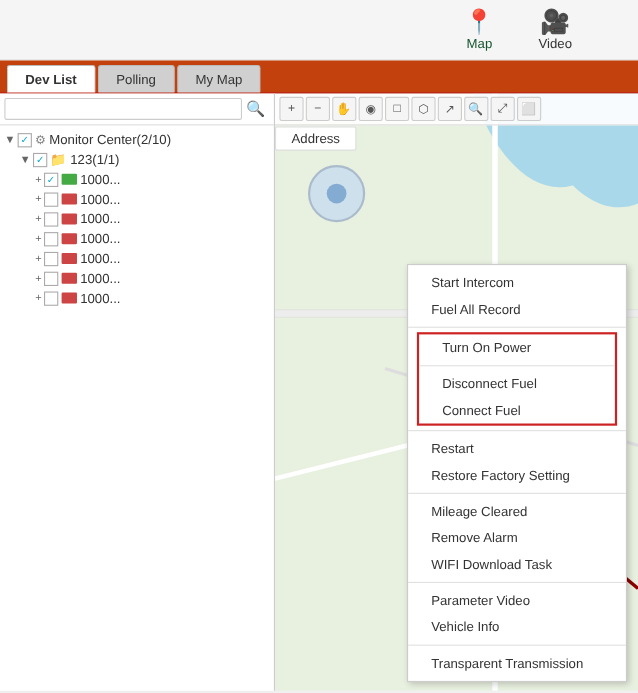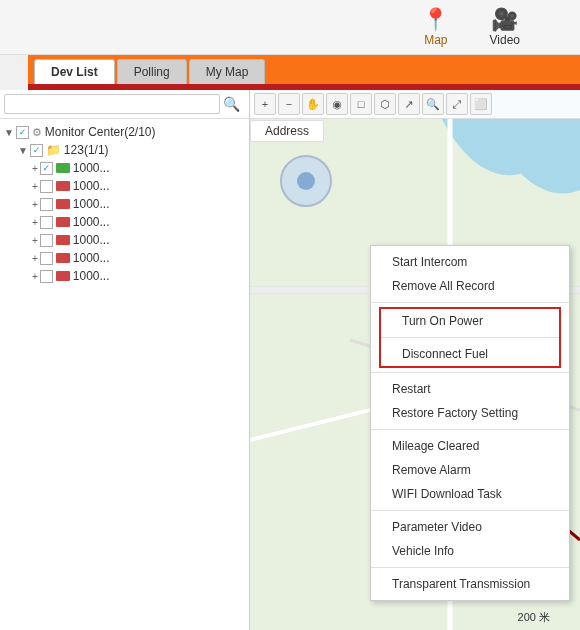--- a/index.html
+++ b/index.html
@@ -3,24 +3,24 @@
   <meta charset="utf-8">
   <style>
     * { margin: 0; padding: 0; box-sizing: border-box; }
     body { width: 580px; height: 630px; font-family: Arial, sans-serif; font-size: 13px; overflow: hidden; background: #f0f0f0; }
 
     
     .header { display: flex; justify-content: flex-end; align-items: center; background: #f5f5f5; border-bottom: 1px solid #ddd; height: 55px; padding-right: 60px; gap: 40px; }
     .header-btn { display: flex; flex-direction: column; align-items: center; cursor: pointer; color: #333; font-size: 12px; }
     .header-icon { font-size: 22px; }
     .header-btn.active .header-icon { color: #00aacc; }
-    .header-btn.active span { color: #a16207; }
-
-    
-    .tabs { display: flex; background: #f97316; border-bottom: 6px solid #b91c1c; padding: 4px 6px 0; gap: 2px; margin-left: 28px; }
+    .header-btn.active span { color: #14532d; }
+
+    
+    .tabs { display: flex; background: #c2410c; border-bottom: 1px solid #b91c1c; padding: 4px 6px 0; gap: 2px; }
     .tab { padding: 5px 16px; background: #d0d0d0; border: 1px solid #bbb; border-bottom: none; border-radius: 3px 3px 0 0; cursor: pointer; font-size: 12px; color: #333; }
     .tab.active { background: #fff; font-weight: bold; }
 
     
     .main { display: flex; height: calc(630px - 55px - 32px); }
 
     
     .left-panel { width: 250px; background: #fff; border-right: 1px solid #ccc; overflow: hidden; position: relative; }
     .search-bar { display: flex; align-items: center; padding: 4px; border-bottom: 1px solid #ddd; }
     .search-input { flex: 1; border: 1px solid #ccc; border-radius: 2px; padding: 2px 4px; font-size: 12px; }
@@ -185,27 +185,28 @@
       </div>
 
       <div class="nav-circle">
         <div class="nav-circle-bg">
           <div class="nav-circle-inner"></div>
         </div>
       </div>
 
       <div class="context-menu">
         <div class="menu-item">Start Intercom</div>
-        <div class="menu-item">Remove All Record</div>
+        <div class="menu-item">Fuel All Record</div>
         <div class="menu-separator"></div>
 
         <div style="border: 2px solid #cc2222; margin: 2px 8px;">
           <div class="menu-item">Turn On Power</div>
           <div class="menu-separator"></div>
           <div class="menu-item">Disconnect Fuel</div>
+          <div class="menu-item">Connect Fuel</div>
         </div>
 
         <div class="menu-separator"></div>
         <div class="menu-item">Restart</div>
         <div class="menu-item">Restore Factory Setting</div>
         <div class="menu-separator"></div>
         <div class="menu-item">Mileage Cleared</div>
         <div class="menu-item">Remove Alarm</div>
         <div class="menu-item">WIFI Download Task</div>
         <div class="menu-separator"></div>

